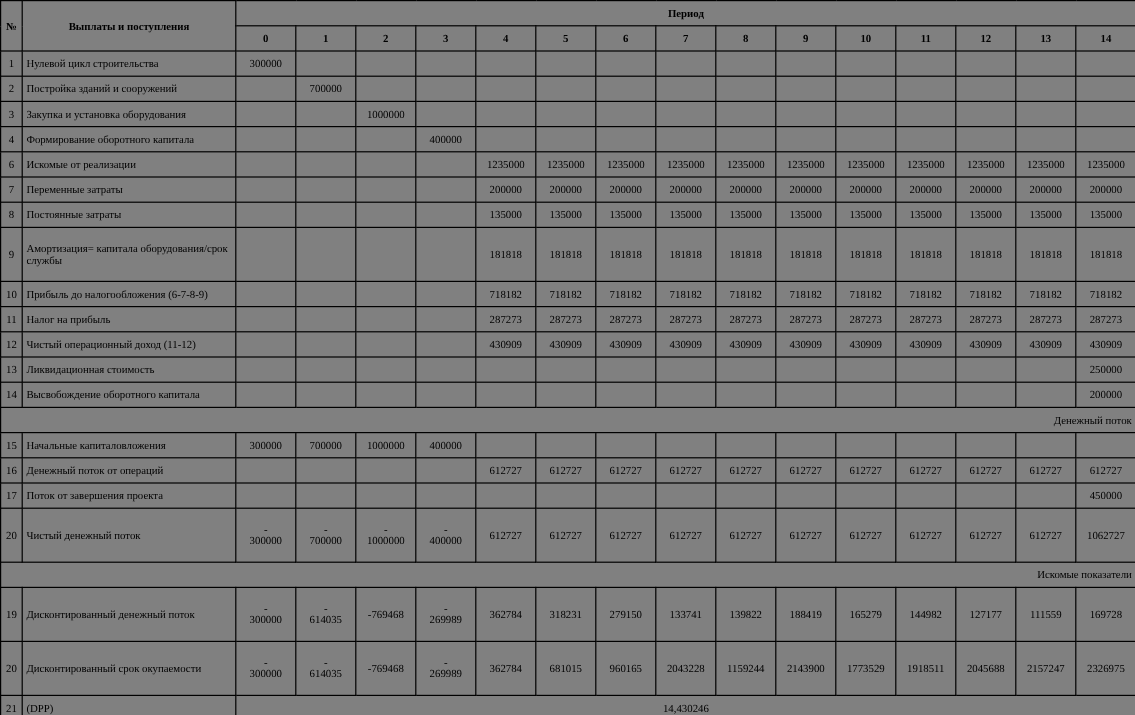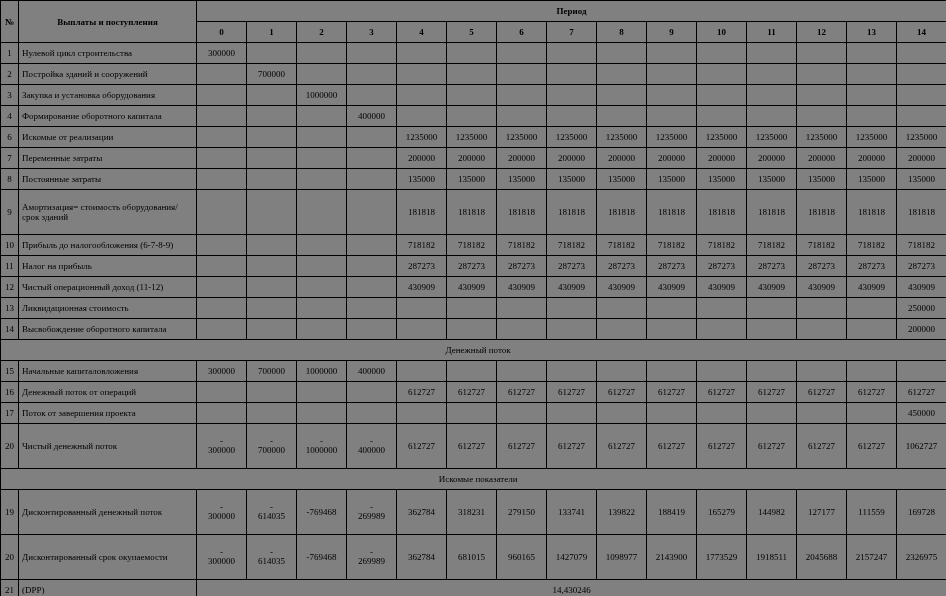--- a/index.html
+++ b/index.html
@@ -27,21 +27,21 @@
   td.label {
     text-align: left;
     white-space: normal;
     line-height: 1.15;
     font-family: Liberation Serif, serif;
   }
   .num {
     text-align: center;
   }
   .section-header {
-    text-align: center;
+    text-align: right;
     font-weight: normal;
     padding-left: 12px;
   }
   .tall td {
     height: 40px;
   }
   col.c-no  { width: 18px; }
   col.c-lbl { width: 178px; }
   col.c-p   { width: 50px; }
 </style>
@@ -221,21 +221,21 @@
         <td>135000</td>
         <td>135000</td>
         <td>135000</td>
         <td>135000</td>
         <td>135000</td>
         <td>135000</td>
         <td>135000</td>
       </tr>
       <tr class="tall">
         <td class="num">9</td>
-        <td class="label">Амортизация= стоимость оборудования/срок зданий</td>
+        <td class="label">Амортизация= капитала оборудования/срок службы</td>
         <td></td>
         <td></td>
         <td></td>
         <td></td>
         <td>181818</td>
         <td>181818</td>
         <td>181818</td>
         <td>181818</td>
         <td>181818</td>
         <td>181818</td>
@@ -444,22 +444,22 @@
       <tr class="tall">
         <td class="num">20</td>
         <td class="label">Дисконтированный срок окупаемости</td>
         <td style="white-space: normal; line-height: 1;">-<br>300000</td>
         <td style="white-space: normal; line-height: 1;">-<br>614035</td>
         <td>-769468</td>
         <td style="white-space: normal; line-height: 1;">-<br>269989</td>
         <td>362784</td>
         <td>681015</td>
         <td>960165</td>
-        <td>1427079</td>
-        <td>1098977</td>
+        <td>2043228</td>
+        <td>1159244</td>
         <td>2143900</td>
         <td>1773529</td>
         <td>1918511</td>
         <td>2045688</td>
         <td>2157247</td>
         <td>2326975</td>
       </tr>
       <tr>
         <td class="num">21</td>
         <td class="label">(DPP)</td>

